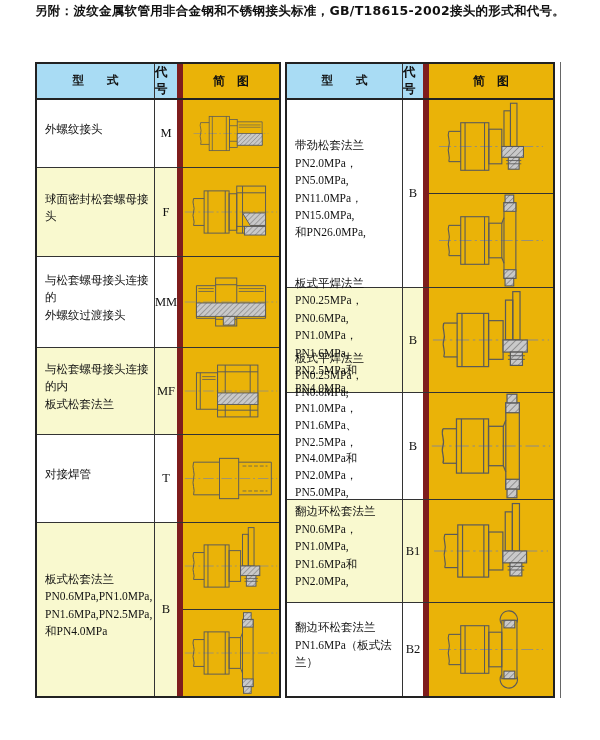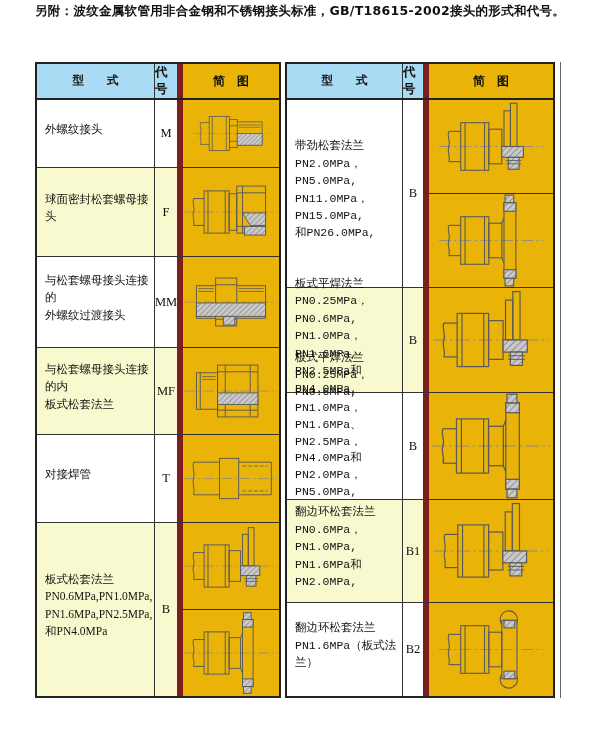--- a/index.html
+++ b/index.html
@@ -17,21 +17,21 @@
   .hd .hcell{display:flex;align-items:center;justify-content:center;}
   .row{display:flex;flex:0 0 auto;border-bottom:1px solid #333;box-sizing:border-box;
        align-items:stretch;min-height:0;}
   .row.grow{flex:1 1 auto;border-bottom:none;justify-content:center;}
   .ct{width:118px;border-right:1px solid #333;box-sizing:border-box;display:flex;
       align-items:center;padding:4px 3px 12px 8px;font-size:11.5px;line-height:1.52;
       white-space:pre-line;font-family:"Liberation Serif","DejaVu Serif",serif;}
   .cc{width:28px;border-right:6px solid #7f1d1d;box-sizing:border-box;display:flex;
       align-items:center;justify-content:center;font-size:12.5px;
       font-family:"Liberation Serif","DejaVu Serif",serif;}
-  .tbl.right .ct{width:116px;font-family:Liberation Mono, monospace;}
+  .tbl.right .ct{width:116px;}
   .tbl.right .cc{width:26px;}
   .cd{flex:1;display:flex;flex-direction:column;min-width:0;min-height:0;background:#eab308;}
   .cd svg{flex:1;width:100%;min-height:0;display:block;}
   .sub{flex:1;display:flex;min-height:0;}
   .sub + .sub{border-top:1px solid #333;}
   .sub svg{flex:1;width:100%;min-height:0;display:block;}
   .hl .ct,.hl .cc{background:#f9f9cf;}
 </style>
 </head>
 <body>

